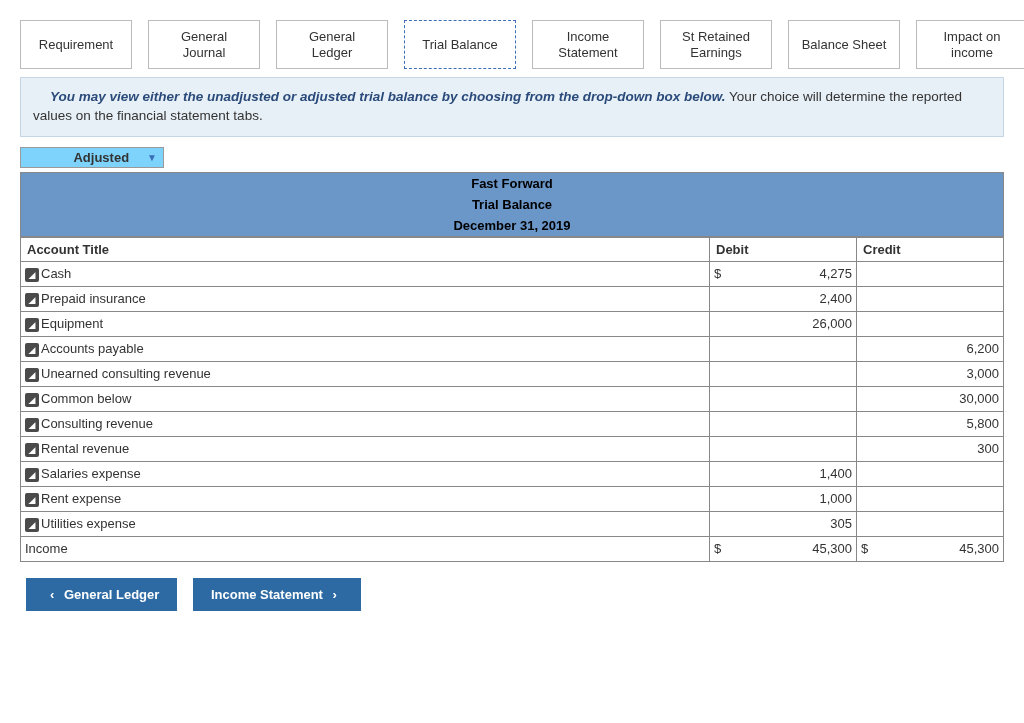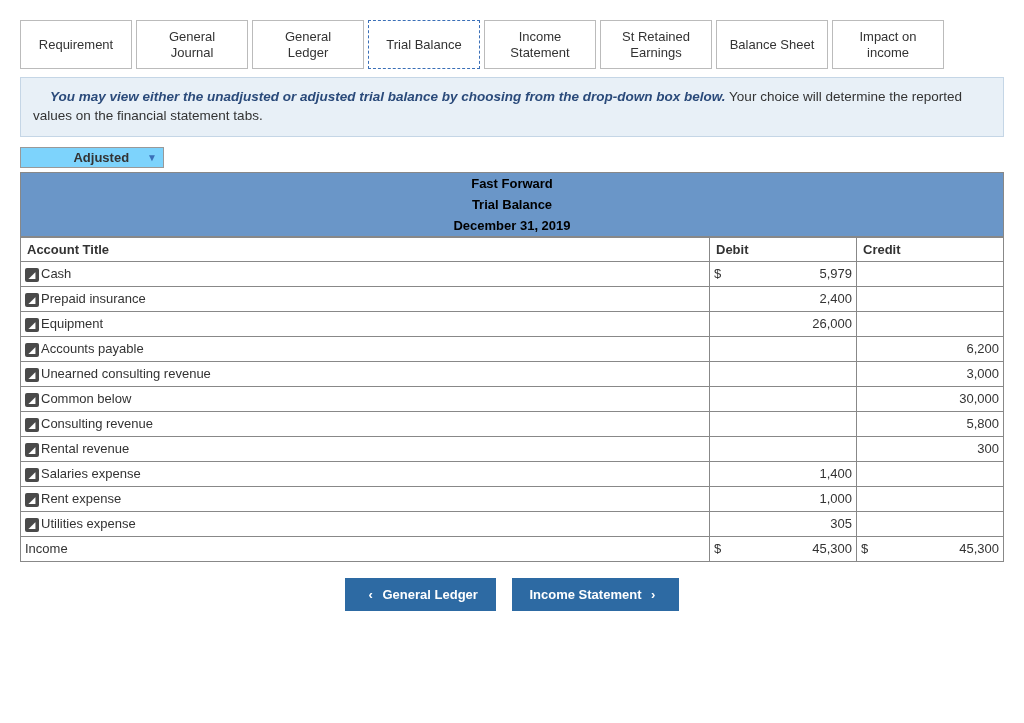--- a/index.html
+++ b/index.html
@@ -7,21 +7,21 @@
     padding: 20px;
     font-family: Arial, Helvetica, sans-serif;
     font-size: 13px;
     color: #333;
     background: #fff;
     width: 1024px;
     box-sizing: border-box;
   }
   .tabs-row {
     display: flex;
-    gap: 4px;
+    gap: 16px;
     margin-bottom: 0;
   }
   .tab {
     border: 1px solid #bbb;
     padding: 8px 10px;
     text-align: center;
     font-size: 13px;
     background: #fff;
     cursor: pointer;
     line-height: 1.2;
@@ -112,21 +112,21 @@
     line-height: 14px;
     text-align: center;
     margin-right: 2px;
     vertical-align: middle;
     border-radius: 2px;
   }
   .row-icon.blue { background: #3a6fb7; }
   .link-blue { color: #2a6fc9; }
   .nav-buttons {
     margin-top: 16px;
-    text-align: center;
+    text-align: left;
   }
   .nav-btn {
     display: inline-block;
     background: #2d6aa3;
     color: #fff;
     font-weight: bold;
     padding: 9px 18px;
     font-size: 13px;
     cursor: pointer;
     margin: 0 6px;
@@ -190,21 +190,21 @@
     <tr>
       <th>Account Title</th>
       <th colspan="2">Debit</th>
       <th colspan="2">Credit</th>
     </tr>
   </thead>
   <tbody id="tb-body">
       <tr>
         <td class="acct-cell"><span class="row-icon">◢</span><span>Cash</span></td>
         <td class="cur-cell">$</td>
-        <td class="val-cell">5,979</td>
+        <td class="val-cell">4,275</td>
         <td class="cur-cell"></td>
         <td class="val-cell"></td>
       </tr>
       <tr>
         <td class="acct-cell"><span class="row-icon">◢</span><span>Prepaid insurance</span></td>
         <td class="cur-cell"></td>
         <td class="val-cell">2,400</td>
         <td class="cur-cell"></td>
         <td class="val-cell"></td>
       </tr>

